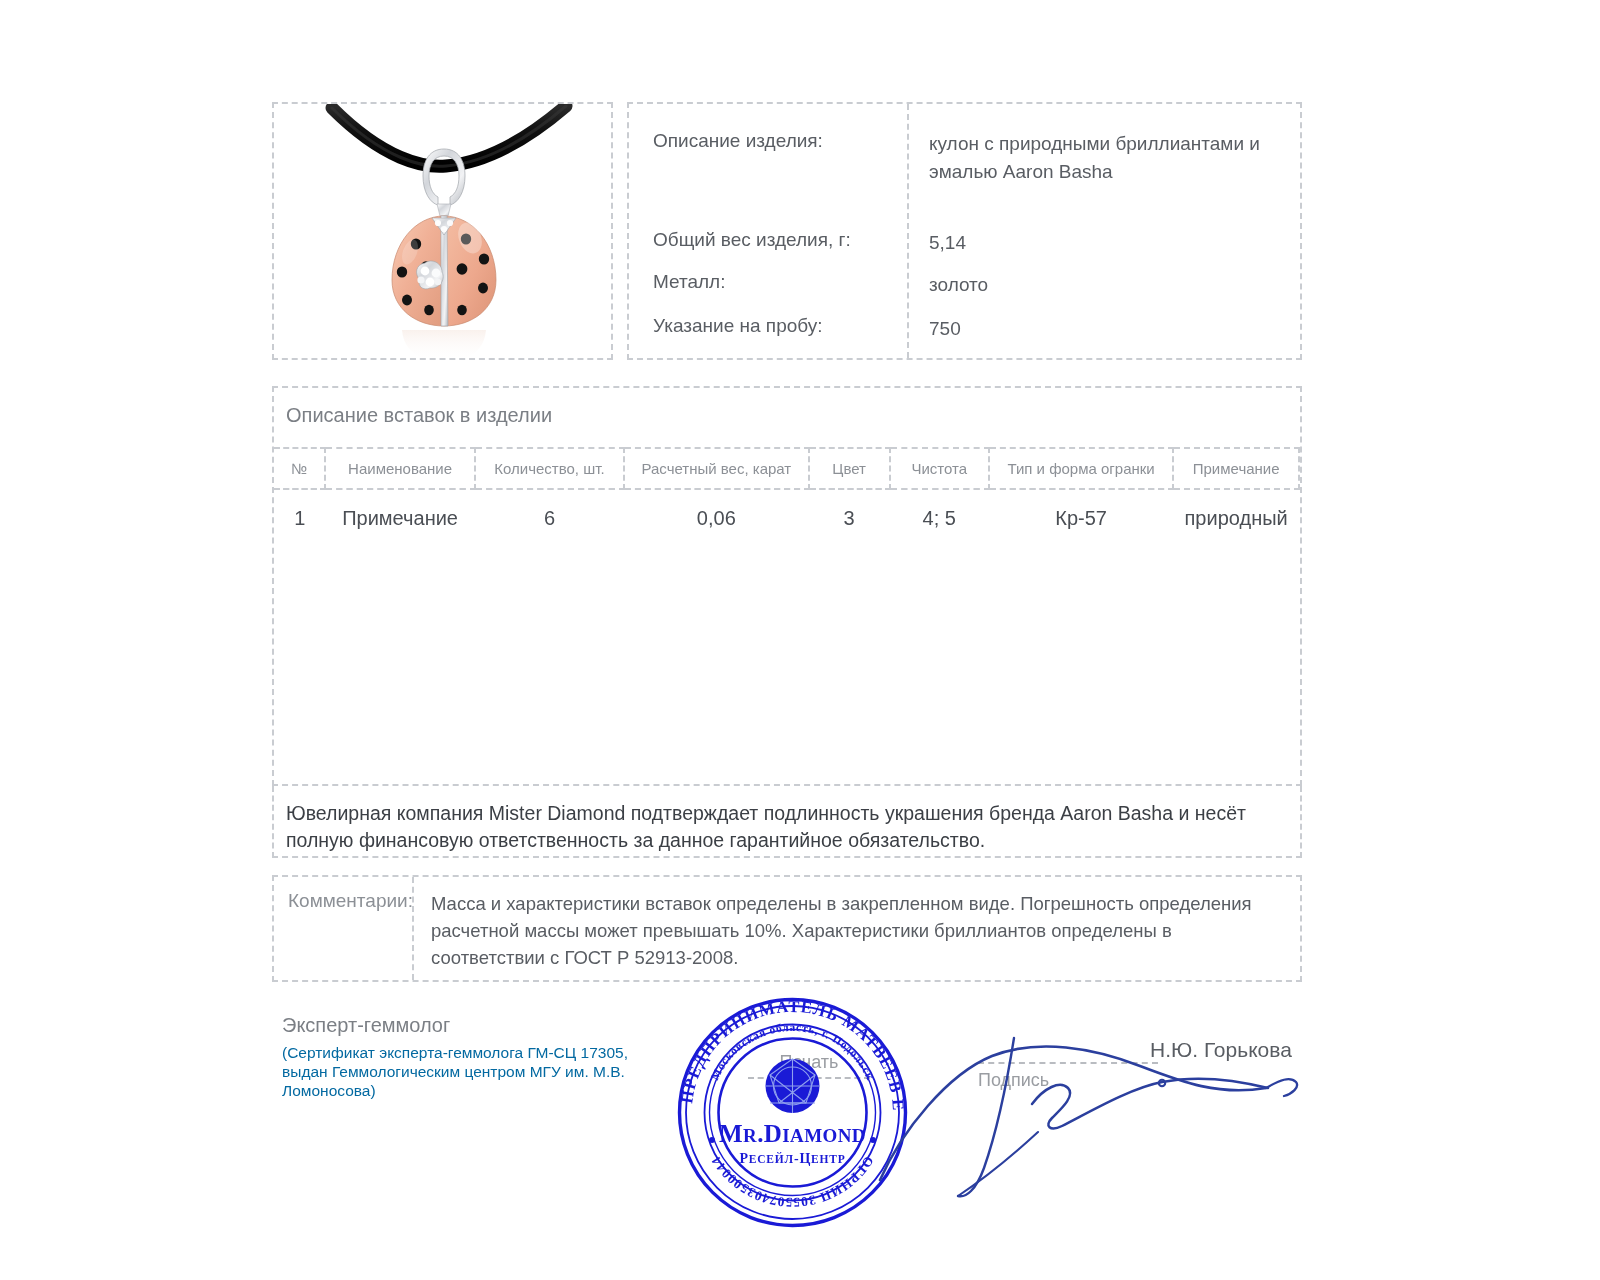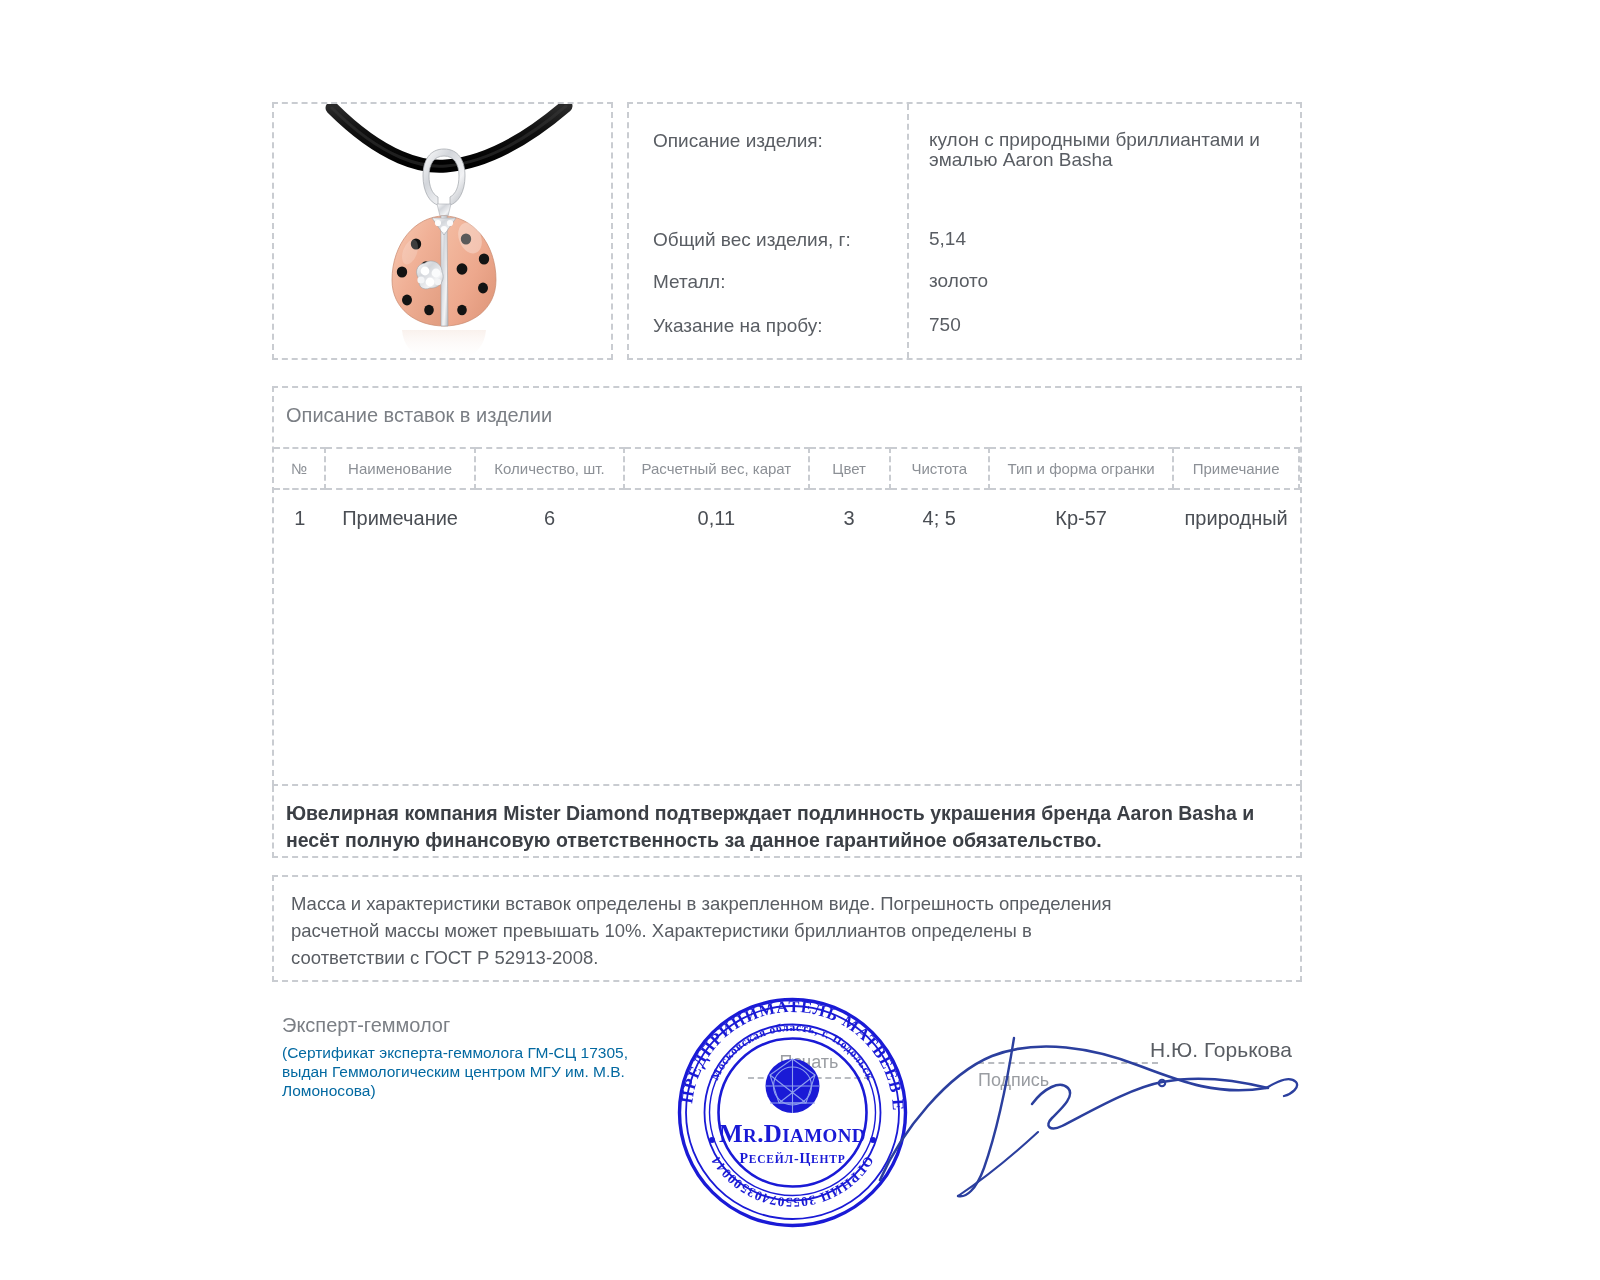--- a/index.html
+++ b/index.html
@@ -74,21 +74,21 @@
   .spec-divider {
     position: absolute; left: 278px; top: 0; bottom: 0;
     border-left: 2px dashed #c9ccd1;
   }
   .spec-label {
     position: absolute; left: 24px;
     font-size: 19px; color: #595d63; white-space: nowrap;
   }
   .spec-value {
     position: absolute; left: 300px; width: 360px;
-    font-size: 19px; color: #595d63; line-height: 20px;
+    font-size: 19px; color: #595d63; line-height: 28px;
   }
   .pend-wrap { position: absolute; left: 0; top: 0; width: 341px; height: 258px; }
 
   
   .inserts {
     position: absolute; left: 272px; top: 386px;
     width: 1030px; height: 400px;
     border: 2px dashed #c9ccd1;
   }
   .inserts-title {
@@ -131,21 +131,21 @@
   
   .confirm {
     position: absolute; left: 272px; top: 786px;
     width: 1030px; height: 72px;
     border-left: 2px dashed #c9ccd1;
     border-right: 2px dashed #c9ccd1;
     border-bottom: 2px dashed #c9ccd1;
   }
   .confirm-text {
     position: absolute; left: 12px; top: 14px; width: 1004px;
-    font-size: 19.5px; font-weight: 700; color: #3b3f45;
+    font-size: 19.5px; font-weight: 400; color: #3b3f45;
     line-height: 27px;
   }
 
   
   .comments {
     position: absolute; left: 272px; top: 875px;
     width: 1030px; height: 107px;
     border: 2px dashed #c9ccd1;
     display: flex;
   }
@@ -325,35 +325,38 @@
           <th class="col-clar">Чистота</th>
           <th class="col-cut">Тип и форма огранки</th>
           <th class="col-note">Примечание</th>
         </tr>
       </thead>
       <tbody>
         <tr>
           <td>1</td>
           <td>Примечание</td>
           <td>6</td>
-          <td>0,11</td>
+          <td>0,06</td>
           <td>3</td>
           <td>4; 5</td>
           <td>Кр-57</td>
           <td>природный</td>
         </tr>
       </tbody>
     </table>
   </div>
 
   <div class="confirm">
     <div class="confirm-text">Ювелирная компания Mister Diamond подтверждает подлинность украшения бренда Aaron Basha и несёт полную финансовую ответственность за данное гарантийное обязательство.</div>
   </div>
 
   <div class="comments">
+    <div class="comments-label-cell">
+      <div class="comments-label">Комментарии:</div>
+    </div>
     <div class="comments-body">
       <div class="comments-text">Масса и характеристики вставок определены в закрепленном виде. Погрешность определения расчетной массы может превышать 10%. Характеристики бриллиантов определены в соответствии с ГОСТ Р 52913-2008.</div>
     </div>
   </div>
 
   <div class="footer">
     <div class="expert-title">Эксперт-геммолог</div>
     <div class="expert-cert">(Сертификат эксперта-геммолога ГМ-СЦ 17305, выдан Геммологическим центром МГУ им. М.В. Ломоносова)</div>
 
     <div class="stamp-label">Печать</div>

